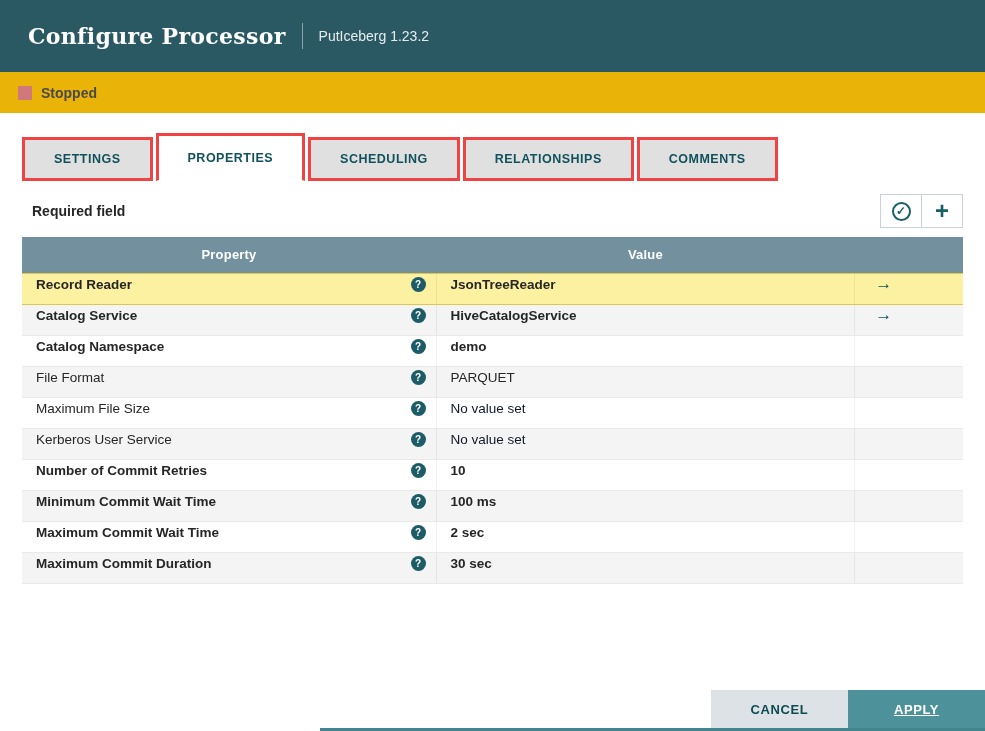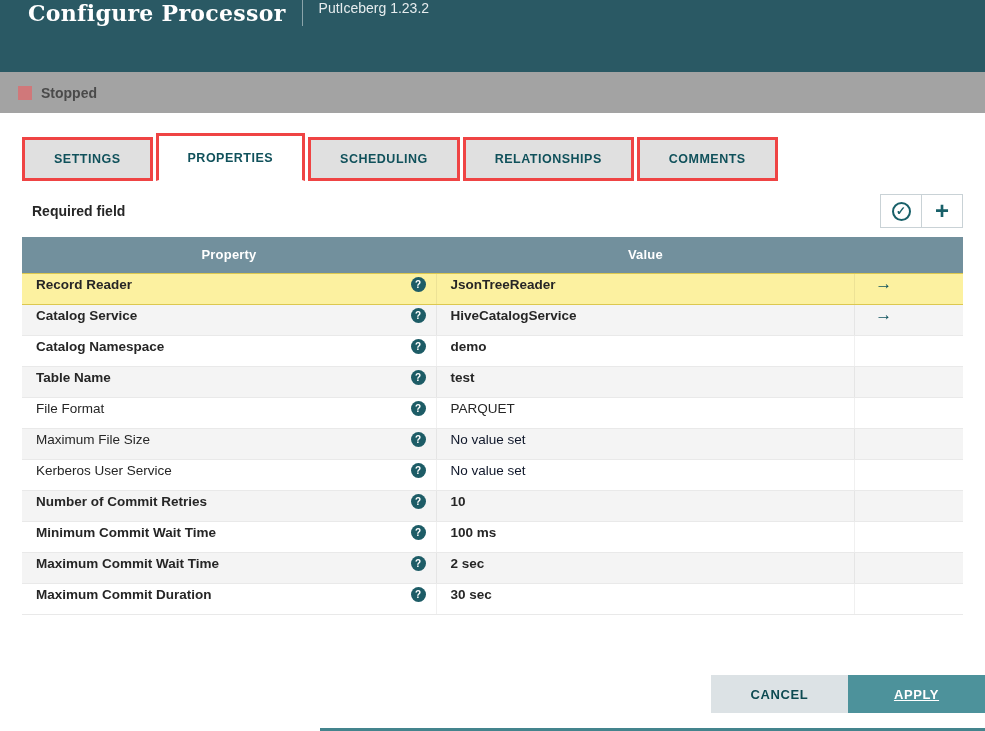--- a/index.html
+++ b/index.html
@@ -7,33 +7,33 @@
   body {
     font-family:"Liberation Sans", sans-serif;
     background:#ffffff;
     position:relative;
     overflow:hidden;
     color:#262626;
   }
 
   
   .dlg-header {
-    height:72px; background:#2A5964; display:flex; 
+    height:72px; background:#2A5964; display:flex; align-items:center;
     padding:0 28px; color:#fff;
   }
   .dlg-title {
     font-family:"DejaVu Serif", serif; font-size:22px; font-weight:bold;
     letter-spacing:.3px;
   }
   .title-divider { width:1px; height:26px; background:rgba(255,255,255,.45); margin:0 16px; }
   .dlg-subtitle { font-size:14px; color:#E6ECEE; }
 
   
   .status-bar {
-    height:41px; background:#a3a3a3; display:flex; align-items:center;
+    height:41px; background:#eab308; display:flex; align-items:center;
     padding:0 18px; gap:9px;
   }
   .status-square { width:14px; height:14px; background:#D0787A; flex:0 0 auto; }
   .status-label { font-size:14px; font-weight:bold; color:#4A4A4A; }
 
   
   .tabs { display:flex; align-items:flex-end; padding:0 22px; margin-top:20px; height:48px; }
   .tab {
     background:#E0E0E0; border:3px solid #ef4444; color:#10515B;
     font-size:12.5px; font-weight:bold; letter-spacing:.5px;
@@ -85,21 +85,21 @@
   .help-circle {
     width:15px; height:15px; border-radius:50%; background:#1D5C66; color:#fff;
     font-size:10px; font-weight:bold; display:flex; align-items:center;
     justify-content:center; cursor:pointer; flex:0 0 auto; margin-left:8px;
   }
   td.val.v-bold { font-weight:bold; }
   td.val.v-empty { color:#0f172a; }
   .goto-arrow { color:#0E525C; font-size:17px; font-weight:bold; cursor:pointer; padding-left:6px; }
 
   
-  .footer { position:absolute; bottom:18px; right:0; display:flex;border-radius:6px; }
+  .footer { position:absolute; bottom:3px; right:0; display:flex;border-radius:6px; }
   .btn {
     height:38px; min-width:137px; border:none; cursor:pointer;
     font-family:"Liberation Sans", sans-serif; font-size:13px; font-weight:bold;
     letter-spacing:.6px;
   }
   .btn-cancel { background:#DCE2E5; color:#0D4A52; }
   .btn-apply  { background:#4D929B; color:#fff;text-decoration:underline; }
   .bottom-edge { position:absolute; bottom:0; left:320px; right:0; height:3px; background:#44848D; }
 </style>
 </head>
@@ -175,30 +175,20 @@
       <tr class="req">
         <td>
             <div class="prop-cell">
               <span class="prop-name">Catalog Namespace</span>
               <span class="help-circle">?</span>
             </div>
           </td>
         <td class="val v-bold">demo</td>
         <td class="goto"></td>
       </tr>
-      <tr class="req">
-        <td>
-            <div class="prop-cell">
-              <span class="prop-name">Table Name</span>
-              <span class="help-circle">?</span>
-            </div>
-          </td>
-        <td class="val v-bold">test</td>
-        <td class="goto"></td>
-      </tr>
       <tr>
         <td>
             <div class="prop-cell">
               <span class="prop-name">File Format</span>
               <span class="help-circle">?</span>
             </div>
           </td>
         <td class="val">PARQUET</td>
         <td class="goto"></td>
       </tr>

